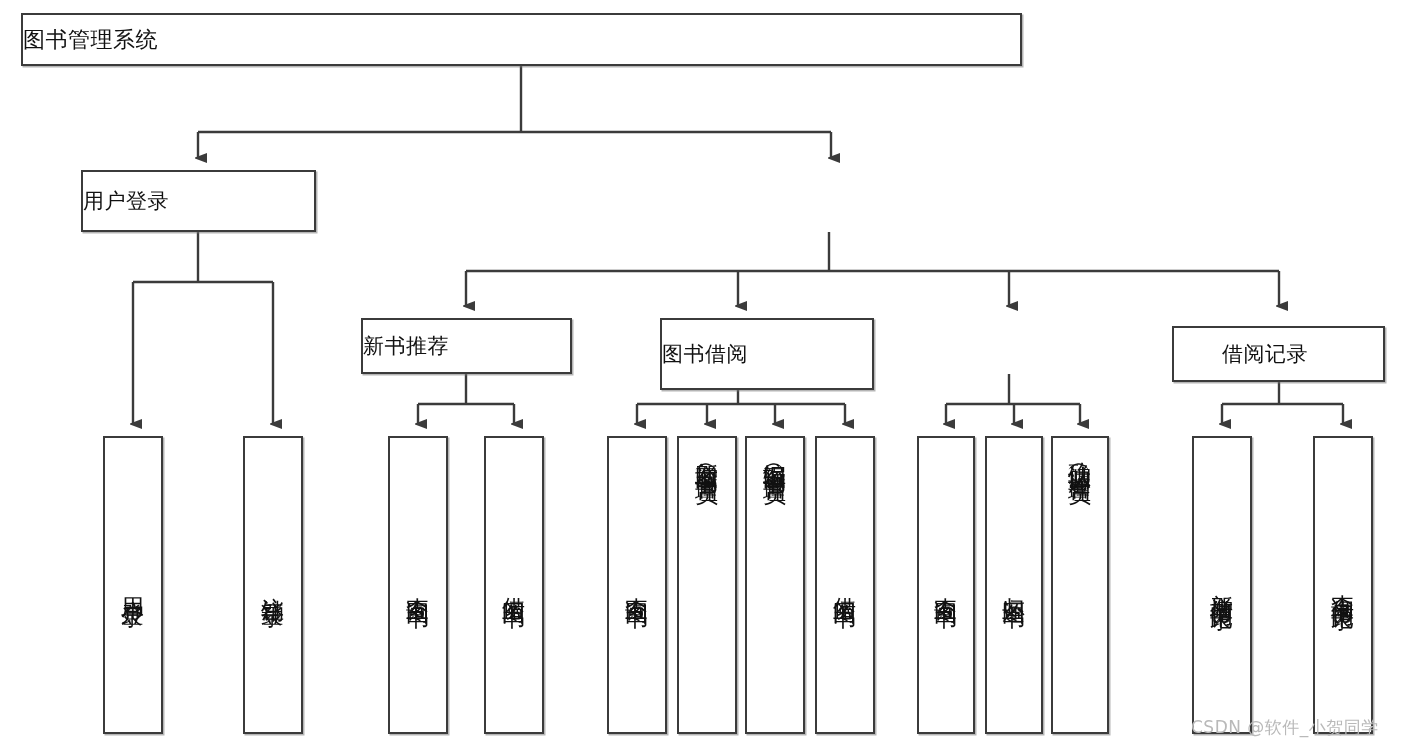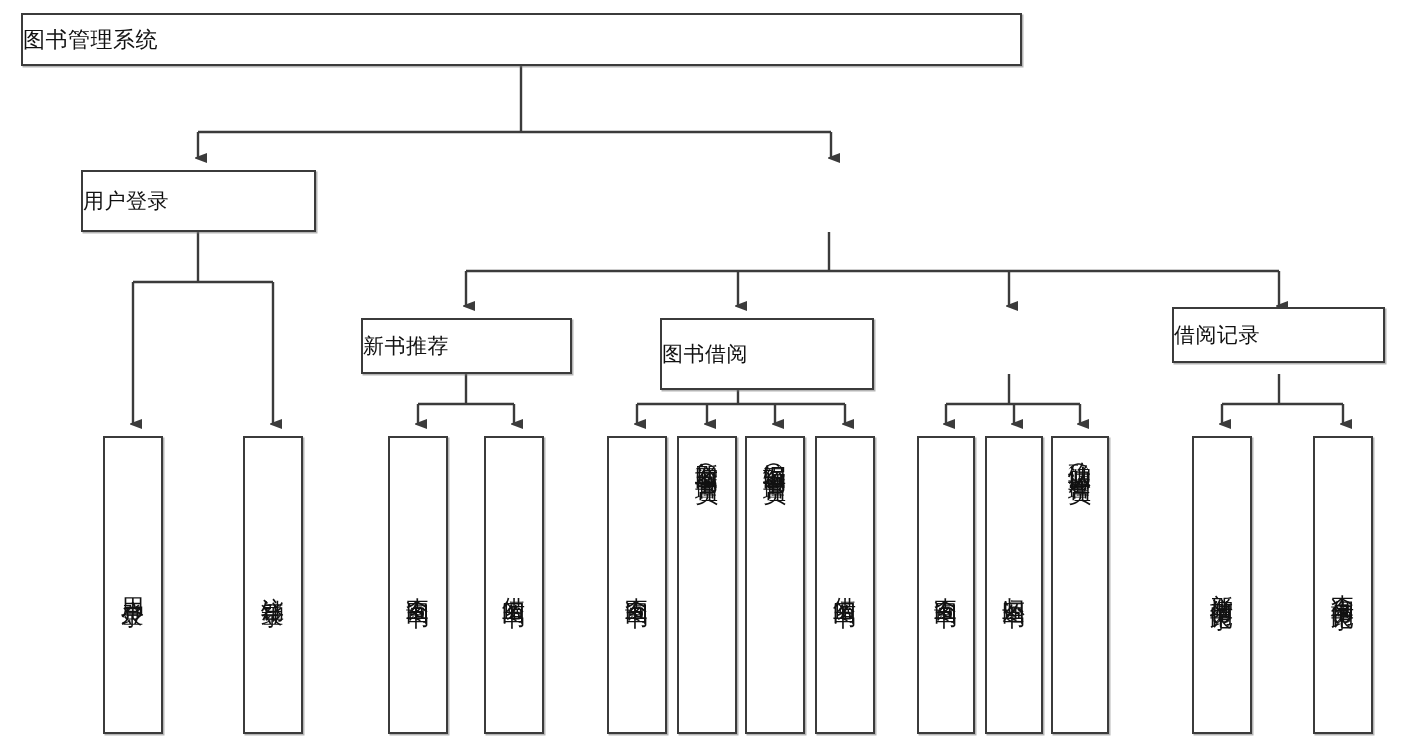--- a/index.html
+++ b/index.html
@@ -137,21 +137,21 @@
   <div class="node" style="left:81px;top:170px;width:235px;height:62px;">
     <span class="label">用户登录</span>
   </div>
 
   <div class="node" style="left:361px;top:318px;width:211px;height:56px;">
     <span class="label">新书推荐</span>
   </div>
   <div class="node" style="left:631px;top:318px;width:214px;height:72px;margin-left:29px;">
     <span class="label">图书借阅</span>
   </div>
-  <div class="node" style="left:1172px;top:307px;width:213px;height:56px;">
+  <div class="node" style="left:1172px;top:326px;width:213px;height:56px;padding-left:48px;">
     <span class="label">借阅记录</span>
   </div>
 
   <div class="node vertical short" style="left:103px;top:436px;width:60px;height:298px;">
     <span class="label">用户登录</span>
   </div>
   <div class="node vertical short" style="left:243px;top:436px;width:60px;height:298px;">
     <span class="label">注销登录</span>
   </div>
 
@@ -185,14 +185,15 @@
     <span class="label">确认归还（管理员）</span>
   </div>
 
   <div class="node vertical short" style="left:1192px;top:436px;width:60px;height:298px;">
     <span class="label">新增借阅记录</span>
   </div>
   <div class="node vertical short" style="left:1313px;top:436px;width:60px;height:298px;">
     <span class="label">查询借阅记录</span>
   </div>
 
+  <div class="watermark" style="left:1191px;top:716px;">CSDN @软件_小贺同学</div>
 
 </div>
 
 </body></html>

